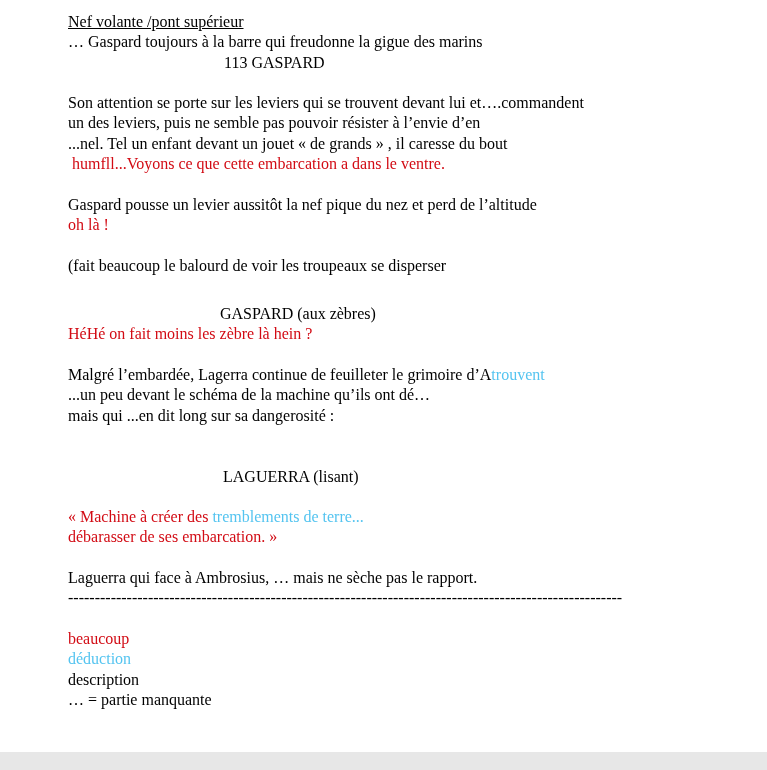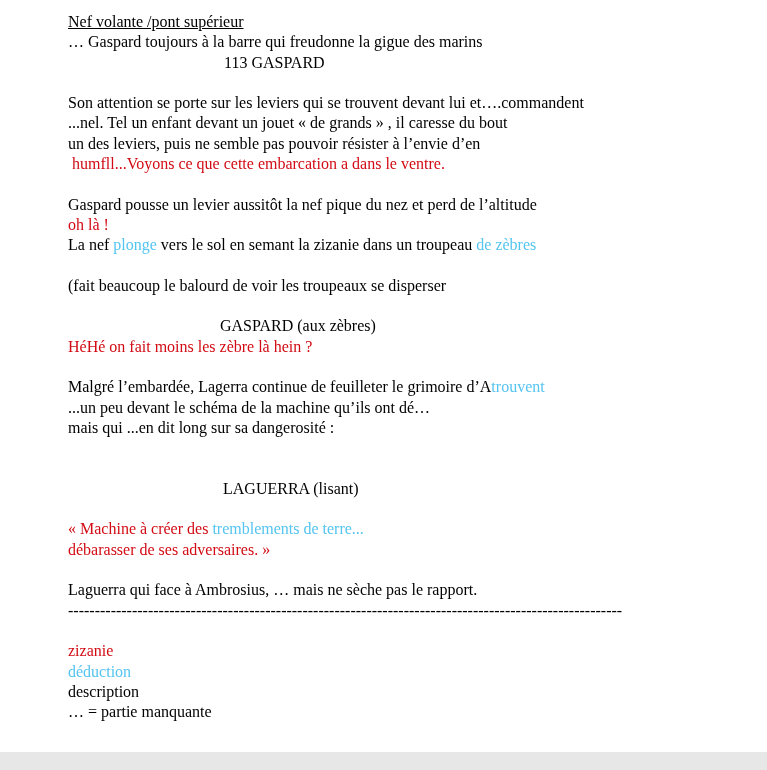--- a/index.html
+++ b/index.html
@@ -41,44 +41,43 @@
 </style>
 </head>
 <body style="background: rgb(255, 255, 255);">
 
 <div class="doc" id="doc">
     <div class="line"><span class="seg-black seg-underline">Nef volante /pont supérieur</span></div>
     <div class="line"><span class="seg-black">… Gaspard toujours à la barre qui freudonne la gigue des marins</span></div>
     <div class="line" style="padding-left: 156px;"><span class="seg-black">113 GASPARD</span></div>
     <div class="line"></div>
     <div class="line"><span class="seg-black">Son attention se porte sur les leviers qui se trouvent devant lui et….commandent</span></div>
+    <div class="line"><span class="seg-black">un des leviers, puis ne semble pas pouvoir résister à l’envie d’en</span></div>
     <div class="line"><span class="seg-black">...nel. Tel un enfant devant un jouet « de grands » , il caresse du bout</span></div>
-    <div class="line"><span class="seg-black">un des leviers, puis ne semble pas pouvoir résister à l’envie d’en</span></div>
     <div class="line"><span class="seg-red"> humfll...Voyons ce que cette embarcation a dans le ventre.</span></div>
     <div class="line"></div>
     <div class="line"><span class="seg-black">Gaspard pousse un levier aussitôt la nef pique du nez et perd de l’altitude</span></div>
     <div class="line"><span class="seg-red">oh là !</span></div>
-    <div class="line"><span class="seg-black">La nef </span><span class="seg-cyan">plonge</span><span class="seg-black"> vers le sol en semant la zizanie dans un troupeau </span><span class="seg-cyan">de zèbres</span></div>
     <div class="line"></div>
     <div class="line"><span class="seg-black">(fait beaucoup le balourd de voir les troupeaux se disperser</span></div>
     <div class="line"></div>
-    <div class="line" style="padding-left: 152px;"><span class="seg-black">GASPARD (aux zèbres)</span></div>
+    <div class="line" style="padding-left: 152px; margin-top: 8px;"><span class="seg-black">GASPARD (aux zèbres)</span></div>
     <div class="line"><span class="seg-red">HéHé on fait moins les zèbre là hein ?</span></div>
     <div class="line"></div>
     <div class="line"><span class="seg-black">Malgré l’embardée, Lagerra continue de feuilleter le grimoire d’A</span><span class="seg-cyan">trouvent</span></div>
     <div class="line"><span class="seg-black">...un peu devant le schéma de la machine qu’ils ont dé…</span></div>
     <div class="line"><span class="seg-black">mais qui ...en dit long sur sa dangerosité :</span></div>
     <div class="line"></div>
     <div class="line"></div>
     <div class="line" style="padding-left: 155px;"><span class="seg-black">LAGUERRA (lisant)</span></div>
     <div class="line"></div>
     <div class="line"><span class="seg-red">« Machine à créer des </span><span class="seg-cyan">tremblements de terre...</span></div>
-    <div class="line"><span class="seg-red">débarasser de ses adversaires. »</span></div>
+    <div class="line"><span class="seg-red">débarasser de ses embarcation. »</span></div>
     <div class="line"></div>
     <div class="line"><span class="seg-black">Laguerra qui face à Ambrosius, … mais ne sèche pas le rapport.</span></div>
     <div class="line"><span class="seg-black">--------------------------------------------------------------------------------------------------------</span></div>
     <div class="line"></div>
-    <div class="line"><span class="seg-red">zizanie</span></div>
+    <div class="line"><span class="seg-red">beaucoup</span></div>
     <div class="line"><span class="seg-cyan">déduction</span></div>
     <div class="line"><span class="seg-black">description</span></div>
     <div class="line"><span class="seg-black">… = partie manquante</span></div>
   </div>
 <div class="bottom-bar"></div>
 
 </body></html>

